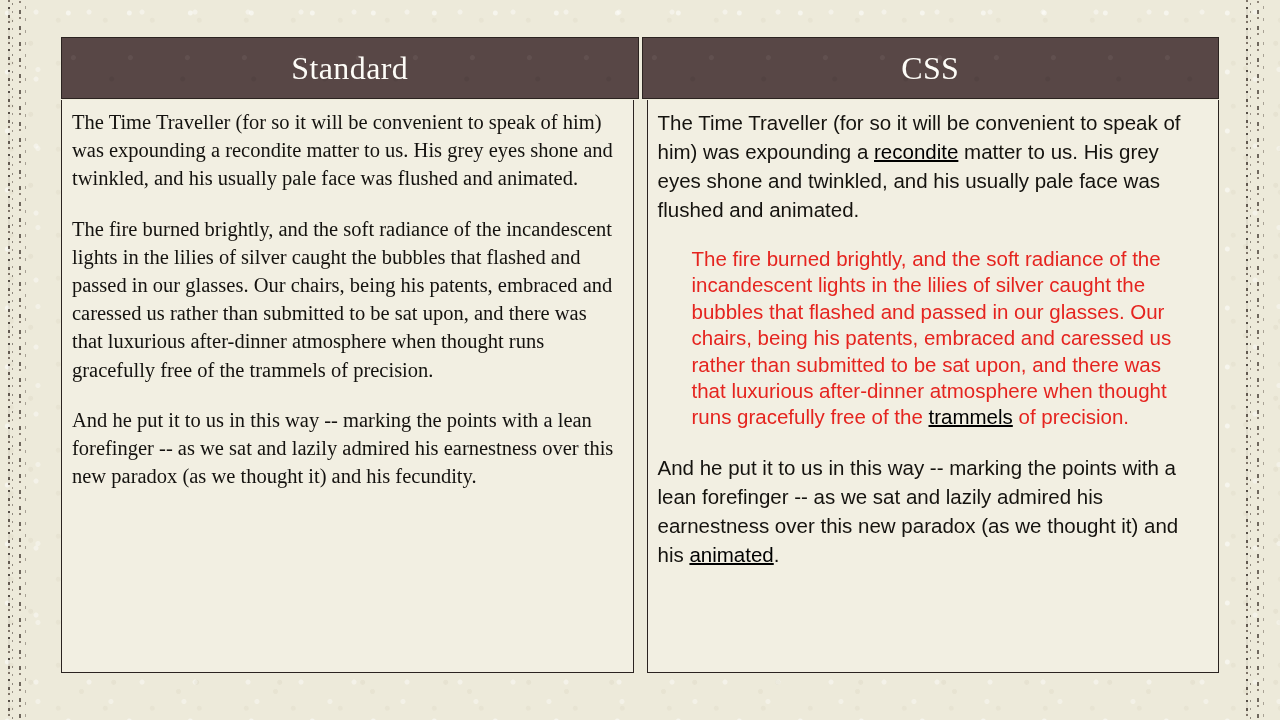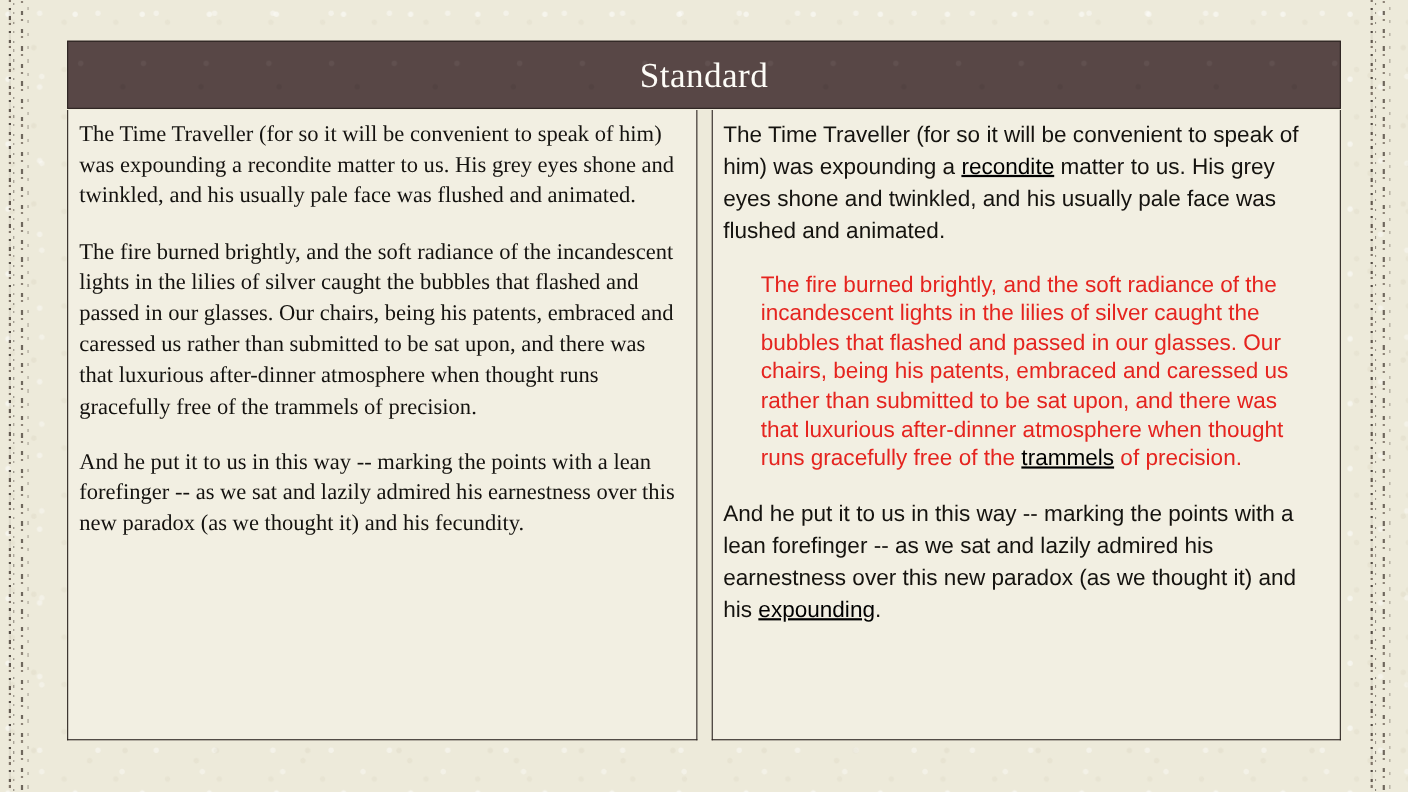--- a/index.html
+++ b/index.html
@@ -181,33 +181,36 @@
   <div class="strand s3"></div>
     <div class="strand s4"></div>
 </div>
 
 <div class="compare-table">
 
   <div class="table-header-row">
     <div class="header-cell">
       <span>Standard</span>
     </div>
+    <div class="header-cell">
+      <span>CSS</span>
+    </div>
   </div>
 
   <div class="table-body-row">
 
     <div class="body-cell standard-body">
       <p>The Time Traveller (for so it will be convenient to speak of him) was expounding a recondite matter to us. His grey eyes shone and twinkled, and his usually pale face was flushed and animated.</p>
       <p>The fire burned brightly, and the soft radiance of the incandescent lights in the lilies of silver caught the bubbles that flashed and passed in our glasses. Our chairs, being his patents, embraced and caressed us rather than submitted to be sat upon, and there was that luxurious after-dinner atmosphere when thought runs gracefully free of the trammels of precision.</p>
       <p>And he put it to us in this way -- marking the points with a lean forefinger -- as we sat and lazily admired his earnestness over this new paradox (as we thought it) and his fecundity.</p>
     </div>
 
     <div class="body-cell css-body">
 
       <p><span>The Time Traveller (for so it will be convenient to speak of him) was expounding a </span><span class="link">recondite</span><span> matter to us. His grey eyes shone and twinkled, and his usually pale face was flushed and animated.</span></p>
 
       <p class="quote"><span>The fire burned brightly, and the soft radiance of the incandescent lights in the lilies of silver caught the bubbles that flashed and passed in our glasses. Our chairs, being his patents, embraced and caressed us rather than submitted to be sat upon, and there was that luxurious after-dinner atmosphere when thought runs gracefully free of the </span><span class="link">trammels</span><span> of precision.</span></p>
 
-      <p><span>And he put it to us in this way -- marking the points with a lean forefinger -- as we sat and lazily admired his earnestness over this new paradox (as we thought it) and his </span><span class="link">expounding</span><span>.</span></p>
+      <p><span>And he put it to us in this way -- marking the points with a lean forefinger -- as we sat and lazily admired his earnestness over this new paradox (as we thought it) and his </span><span class="link">animated</span><span>.</span></p>
 
     </div>
   </div>
 </div>
 
 </body></html>

